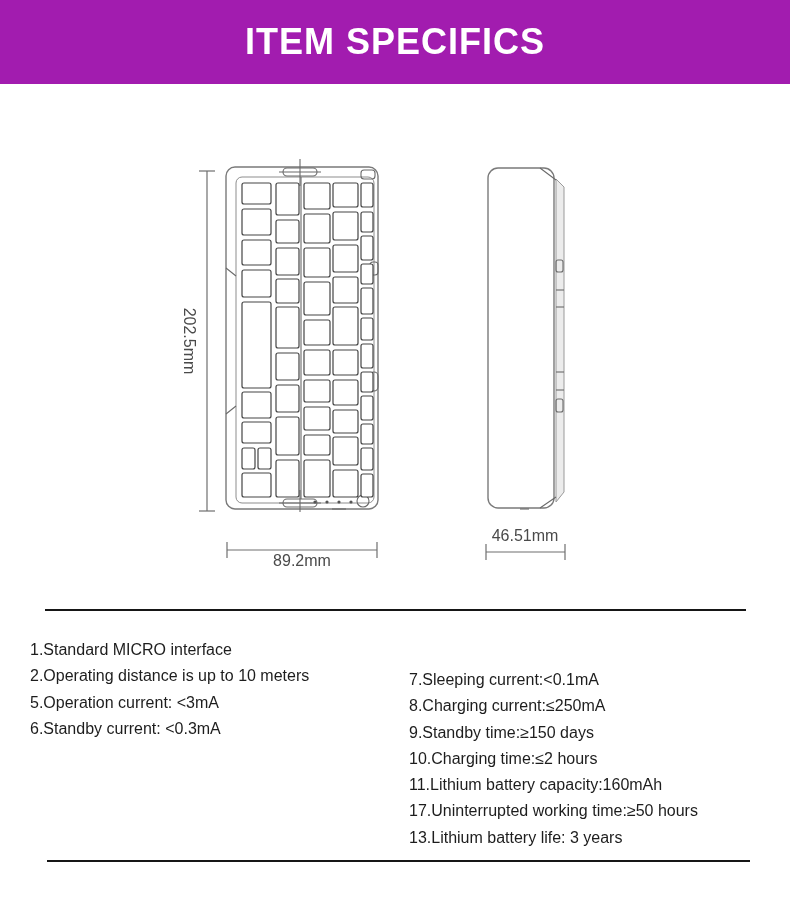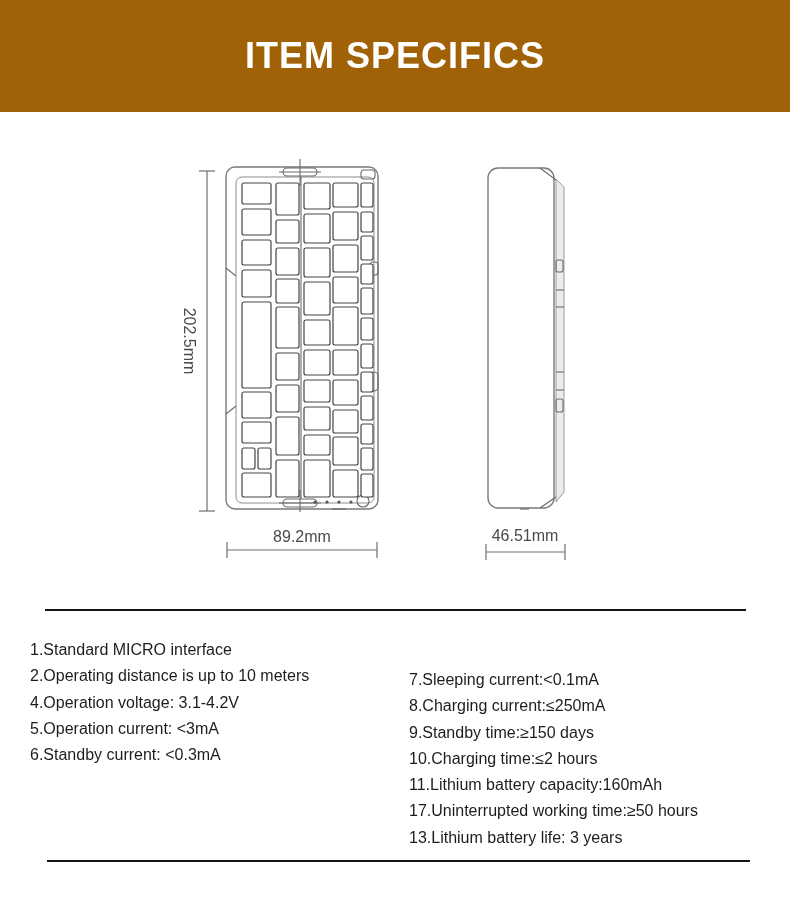--- a/index.html
+++ b/index.html
@@ -5,22 +5,22 @@
   html,body{margin:0;padding:0;background:#ffffff;}
   .page{
     position:relative;
     width:790px;height:917px;
     background:#ffffff;
     font-family:"Liberation Sans", sans-serif;
     overflow:hidden;
   }
   
   .header{
-    position:absolute;left:0;top:0;width:790px;height:112px;
-    background:#a16207;
+    position:absolute;left:0;top:0;width:790px;height:84px;
+    background:#a21caf;
     display:flex;align-items:center;justify-content:center;
   }
   .header .title{
     color:#ffffff;font-size:36px;font-weight:700;letter-spacing:1px;
     white-space:nowrap;
   }
   
   .drawing{position:absolute;inset:0;}
   .diagram-svg{position:absolute;left:0;top:0;}
   .case{fill:#ffffff;stroke:#7a7a7a;stroke-width:1.4;}
@@ -173,32 +173,31 @@
         <line class="detail" x1="556" y1="390" x2="564" y2="390"></line>
         <rect class="detail" x="556" y="260" width="7" height="12" rx="2"></rect>
         <rect class="detail" x="556" y="399" width="7" height="13" rx="2"></rect>
         <rect class="case" x="488" y="168" width="66" height="340" rx="10"></rect>
         <path class="detail" d="M540,168 L556,180 M540,508 L556,497"></path>
         <line class="detail" x1="520" y1="509" x2="529" y2="509"></line>
       </g>
     </svg>
 
     <span class="dim-label rot" style="left:189px;top:341px;">202.5mm</span>
-    <span class="dim-label" style="left:302px;top:537px;">89.2mm</span>
+    <span class="dim-label" style="left:302px;top:561px;">89.2mm</span>
     <span class="dim-label" style="left:525px;top:536px;">46.51mm</span>
   </div>
 
   <div class="divider top"></div>
   <div class="divider bottom"></div>
 
   <div class="specs">
     <div class="spec-col left">
       <div>1.Standard MICRO interface</div>
       <div>2.Operating distance is up to 10 meters</div>
-      <div>4.Operation voltage: 3.1-4.2V</div>
       <div>5.Operation current: &lt;3mA</div>
       <div>6.Standby current: &lt;0.3mA</div>
     </div>
     <div class="spec-col right">
       <div>7.Sleeping current:&lt;0.1mA</div>
       <div>8.Charging current:≤250mA</div>
       <div>9.Standby time:≥150 days</div>
       <div>10.Charging time:≤2 hours</div>
       <div>11.Lithium battery capacity:160mAh</div>
       <div>17.Uninterrupted working time:≥50 hours</div>

